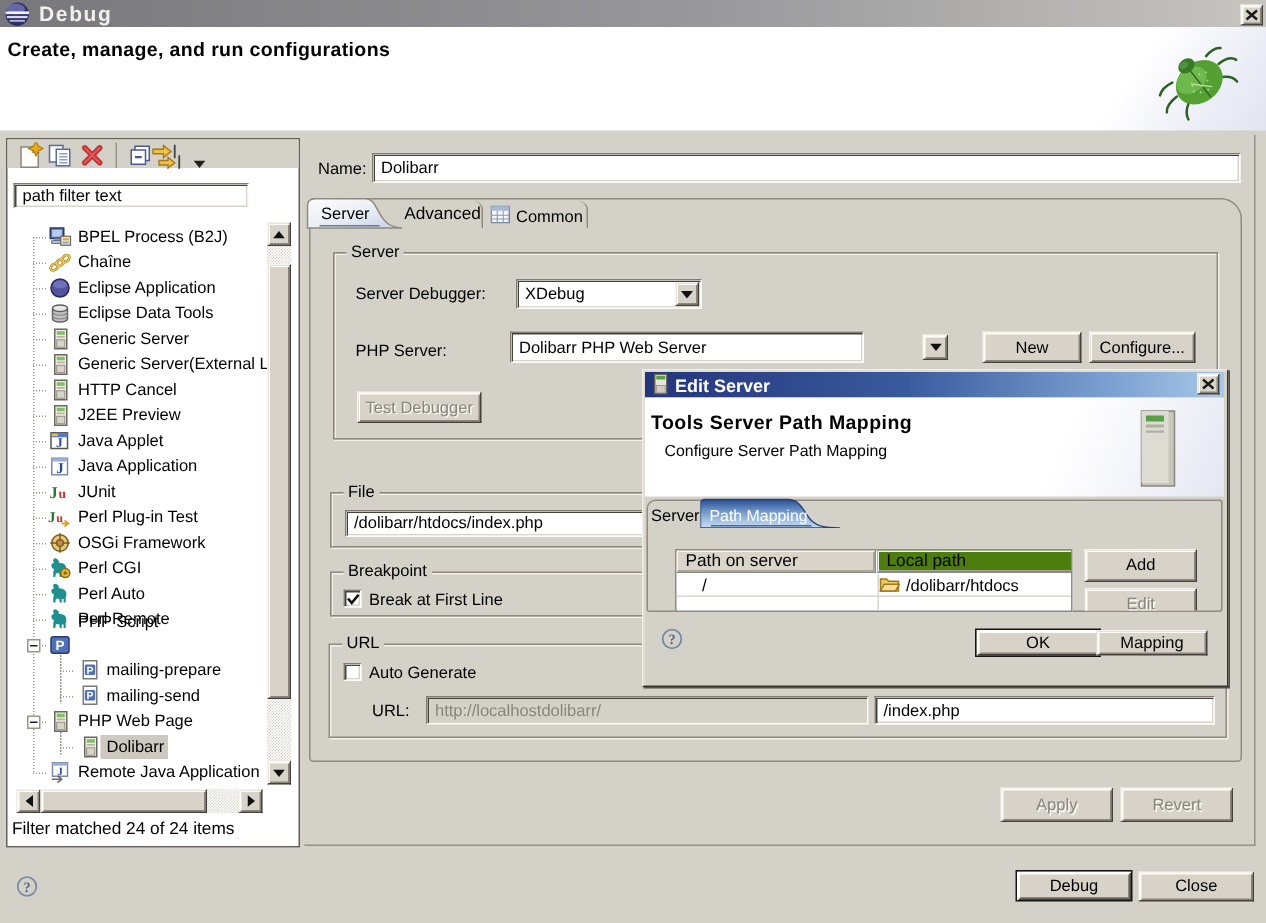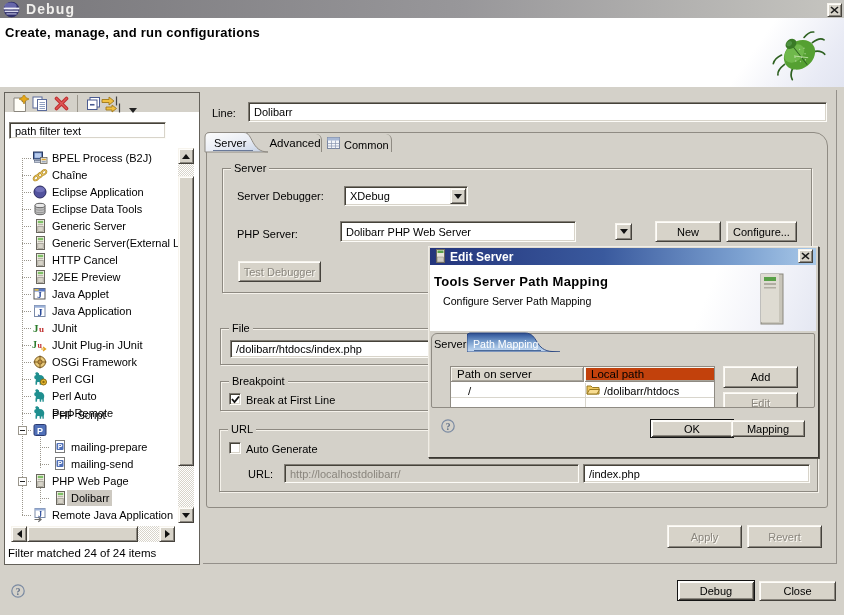--- a/index.html
+++ b/index.html
@@ -199,21 +199,21 @@
         <text x="1" y="12" font-family="Liberation Serif,serif" font-size="11" font-weight="bold" fill="#2a7a2a">J</text>
         <text x="7" y="12" font-family="Liberation Serif,serif" font-size="9" font-weight="bold" fill="#c03030">u</text>
       </svg></div>
 <div class="trow" style="left:52px;top:175px">JUnit</div>
 <div class="doth" style="left:22px;top:200px;width:9px"></div>
 <div class="a" style="left:32px;top:192px;width:16px;height:16px"><svg width="16" height="16" viewBox="0 0 16 16">
         <text x="0" y="11" font-family="Liberation Serif,serif" font-size="10" font-weight="bold" fill="#2a7a2a">J</text>
         <text x="5.5" y="11" font-family="Liberation Serif,serif" font-size="8" font-weight="bold" fill="#c03030">u</text>
         <path d="M9 12 h4 m-2 -2 l2.6 2 l-2.6 2" stroke="#e0a020" stroke-width="1.2" fill="none"></path>
       </svg></div>
-<div class="trow" style="left:52px;top:192px">JUnit Plug-in JUnit</div>
+<div class="trow" style="left:52px;top:192px">Perl Plug-in Test</div>
 <div class="doth" style="left:22px;top:217px;width:9px"></div>
 <div class="a" style="left:32px;top:209px;width:16px;height:16px"><svg width="16" height="16" viewBox="0 0 16 16">
         <circle cx="8" cy="8" r="5.5" fill="#e8c878" stroke="#7a5a20"></circle>
         <circle cx="8" cy="8" r="2.2" fill="#c09040" stroke="#7a5a20"></circle>
         <path d="M8 1.5 v4 M8 10.5 v4 M1.5 8 h4 M10.5 8 h4" stroke="#7a5a20" stroke-width="1"></path>
       </svg></div>
 <div class="trow" style="left:52px;top:209px">OSGi Framework</div>
 <div class="doth" style="left:22px;top:234px;width:9px"></div>
 <div class="a" style="left:32px;top:226px;width:16px;height:16px"><svg width="16" height="16" viewBox="0 0 16 16">
         <path d="M4 8.5 q-1.8 -.6 -1.8 -2.3 q0 -1.7 1.6 -1.9 l.3 -1.4 q.3 -1.2 1.5 -1.2 q1.3 0 1.5 1.2 l.2 1.2 q2.8 0 4 1.4 q1.3 1.5 .9 3.6 l-.4 1.6 v3 h-1.4 v-2.3 h-1.2 v2.3 h-1.4 l-.3 -2.6 h-2.2 l-.4 2.6 h-1.4 v-3 z" fill="#1f8f8f"></path>
@@ -302,21 +302,21 @@
       <path d="M5 0 L5 8 L0 4 z" fill="#111"></path>
     </svg>
   </div>
 <div class="a sbtn" style="left:159px;top:526px;width:16px;height:16px">
     <svg width="5" height="8" viewBox="0 0 5 8">
       <path d="M0 0 L0 8 L5 4 z" fill="#111"></path>
     </svg>
   </div>
 <div class="a thumb" style="left:27px;top:526px;width:111px;height:16px"></div>
 <div class="a" style="left:8px;top:547px;font-size:11.5px;white-space:nowrap">Filter matched 24 of 24 items</div>
-<div class="a lbl" style="left:212px;top:107px">Line:</div>
+<div class="a lbl" style="left:212px;top:107px">Name:</div>
 <div class="a sunk" style="left:248px;top:102px;width:579px;height:20px">Dolibarr</div>
 <div class="a" style="left:206px;top:132px;width:622px;height:376px;background:#d4d1c9;border:1px solid #8f8b83;border-radius:3px 14px 3px 3px"></div>
 <div class="a" style="left:269px;top:134px;width:53px;height:18px;border-right:1px solid #8f8b83;border-top:0;border-radius:0 6px 0 0;display:flex;align-items:center;justify-content:center;font-size:11.5px">Advanced</div>
 <div class="a" style="left:322px;top:134px;width:70px;height:18px;border-right:1px solid #8f8b83;border-radius:0 6px 0 0;display:flex;align-items:center;font-size:11.5px;padding-left:5px"></div>
 <div class="a" style="left:327px;top:137px;width:13px;height:12px"><svg width="13" height="12" viewBox="0 0 13 12">
       <rect x="0.5" y="0.5" width="12" height="11" fill="#f4f6fa" stroke="#7a86a0"></rect>
       <rect x="0.5" y="0.5" width="12" height="3" fill="#a8b8d4"></rect>
       <path d="M0.5 6.5 h12 M0.5 9 h12 M4.5 3.5 v8 M8.5 3.5 v8" stroke="#8a96b0" stroke-width="0.7"></path>
     </svg></div>
 <div class="a lbl" style="left:344px;top:139px">Common</div>
@@ -415,21 +415,21 @@
           <stop offset="0.75" stop-color="#a4c2e4"></stop>
           <stop offset="1" stop-color="#c8dcf4"></stop>
         </linearGradient>
       </defs>
       <path d="M0 20 L0 4 Q0 1 3 1 L58 1 C72 1 67 19 86 19.6 L93 20 Z" fill="url(#pm)" stroke="#23407c" stroke-width="0.9"></path>
     </svg></div>
 <div class="a" style="left:473px;top:338px;font-size:10.6px;color:#fff">Path Mapping</div>
 <div class="a" style="left:474px;top:350px;width:67px;height:1px;background:#4a6a9a"></div>
 <div class="a" style="left:450px;top:366px;width:265px;height:42px;background:#fff;border:1px solid #8f8b83;overflow:hidden">
     <div style="position:absolute;left:0;top:0;width:133px;height:15px;background:#d9d5cb;border-right:1px solid #8f8b83;border-bottom:1px solid #8f8b83;box-shadow:inset 1px 1px 0 #f6f3ec, inset -1px -1px 0 #a8a49a;font-size:11.5px;padding-left:6px;line-height:14px">Path on server</div>
-    <div style="position:absolute;left:134px;top:0;width:131px;height:15px;background:#c2410c;border-bottom:1px solid #8f8b83;box-shadow:inset 1px 1px 0 #f6f3ec, inset -1px -1px 0 #a8a49a;font-size:11.5px;padding-left:6px;line-height:14px">Local path</div>
+    <div style="position:absolute;left:134px;top:0;width:131px;height:15px;background:#4d7c0f;border-bottom:1px solid #8f8b83;box-shadow:inset 1px 1px 0 #f6f3ec, inset -1px -1px 0 #a8a49a;font-size:11.5px;padding-left:6px;line-height:14px">Local path</div>
     <div style="position:absolute;left:17px;top:18px;font-size:11.5px">/</div>
     <div style="position:absolute;left:0px;top:30px;width:265px;height:1px;background:#d8d5cc"></div>
     <div style="position:absolute;left:134px;top:16px;width:1px;height:26px;background:#d8d5cc"></div>
   </div>
 <div class="a" style="left:586px;top:384px;width:14px;height:11px"><svg width="14" height="11" viewBox="0 0 14 11">
       <path d="M1 10 L1 2 L5 2 L6.5 3.5 L13 3.5 L13 10 Z" fill="#f0c860" stroke="#9a7a20"></path>
       <path d="M1 10 L3.5 5.5 L13.5 5.5 L11 10 Z" fill="#f8dc90" stroke="#9a7a20"></path>
     </svg></div>
 <div class="a lbl" style="left:604px;top:385px">/dolibarr/htdocs</div>
 <div class="a btn" style="left:723px;top:366px;width:75px;height:22px">Add</div>

